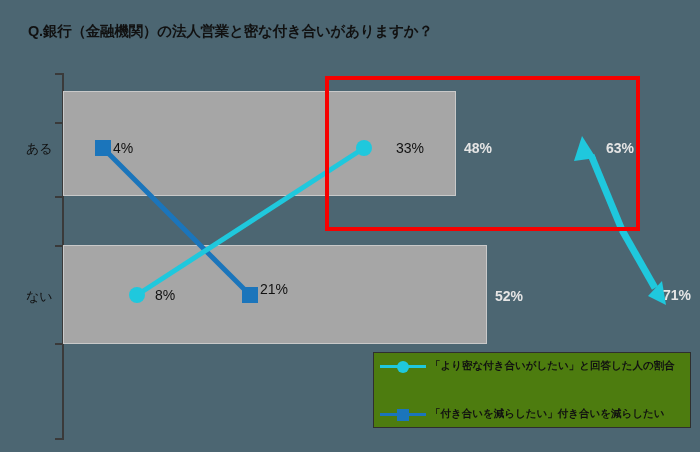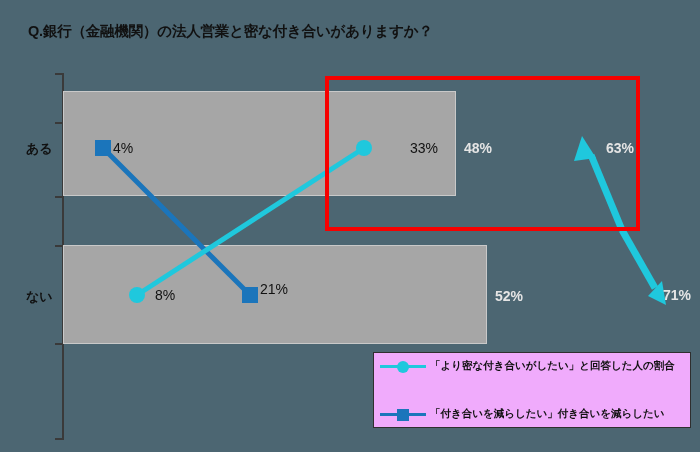--- a/index.html
+++ b/index.html
@@ -21,21 +21,21 @@
   
   .axis-line{
     position:absolute;left:62px;top:73px;
     width:2px;height:367px;background:#3a3a3a;
   }
   .tick{position:absolute;left:55px;width:7px;height:2px;background:#3a3a3a;}
 
   
   .cat-label{
     position:absolute;
-    font-size:13px;font-weight:bold;color:#111;
+    font-size:13px;font-weight:normal;color:#111;
     white-space:nowrap;
   }
 
   
   .bar{
     position:absolute;
     background:#a6a6a6;
     border:1px solid #c9c9c9;
     box-sizing:border-box;
   }
@@ -61,21 +61,21 @@
     position:absolute;
     left:325px;top:76px;width:315px;height:155px;
     border:4px solid #f70000;
     box-sizing:border-box;
   }
 
   
   .legend{
     position:absolute;left:373px;top:352px;
     width:318px;height:76px;
-    background:#f0abfc;
+    background:#4d7c0f;
     border:1px solid #2f2f2f;
     box-sizing:border-box;
   }
   .legend-row{
     position:absolute;left:6px;height:19px;
     display:flex;align-items:center;
   }
   .legend-swatch{
     position:relative;width:46px;height:16px;flex:0 0 46px;
   }
@@ -129,21 +129,21 @@
     <g>
       <line x1="622" y1="230" x2="591" y2="155" stroke="#1fc8dd" stroke-width="7"></line>
       <polygon points="582,136 596,158 574,161" fill="#1fc8dd"></polygon>
       <line x1="622" y1="230" x2="655" y2="288" stroke="#1fc8dd" stroke-width="7"></line>
       <polygon points="666,305 648,296 662,281" fill="#1fc8dd"></polygon>
     </g>
   </svg>
 
   <div class="pt-label" style="left:113px;top:140px;">4%</div>
   <div class="pt-label" style="left:260px;top:281px;">21%</div>
-  <div class="pt-label" style="left:388px;top:140px;padding-left:22px;">33%</div>
+  <div class="pt-label" style="left:374px;top:140px;padding-left:22px;">33%</div>
   <div class="pt-label" style="left:155px;top:287px;">8%</div>
 
   <div class="bar-value" style="left:594px;top:140px;margin-left:12px;">63%</div>
   <div class="bar-value" style="left:663px;top:287px;">71%</div>
 
   <div class="redbox"></div>
 
   <div class="legend">
 
     <div class="legend-row" style="top:3px;">

